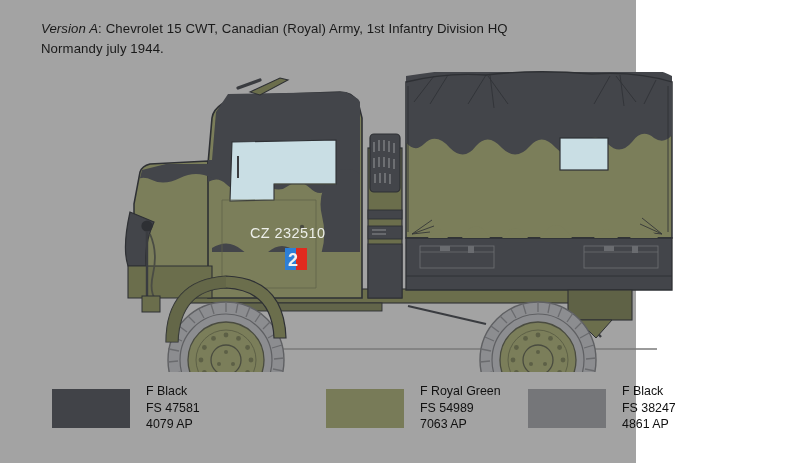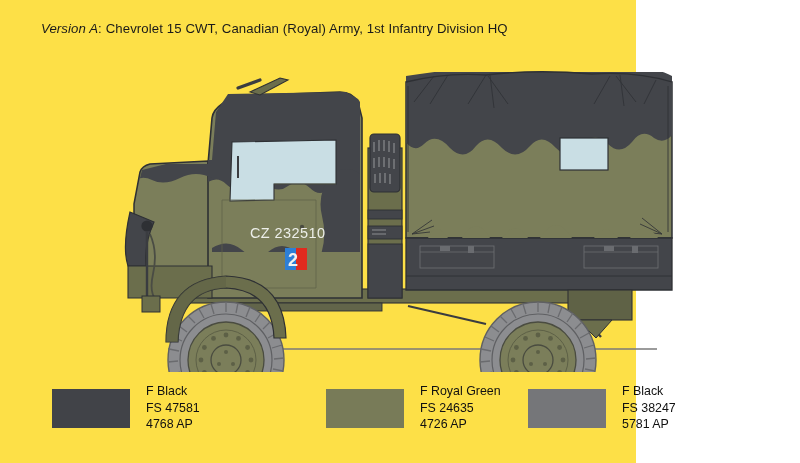--- a/index.html
+++ b/index.html
@@ -11,21 +11,21 @@
     width: 800px;
     height: 463px;
     position: relative;
     font-family: "Liberation Sans", sans-serif;
     overflow: hidden;
   }
   #page {
     position: relative;
     width: 636px;
     height: 463px;
-    background: #fde047;
+    background: #a3a3a3;
   }
 
   
   #caption {
     position: absolute;
     left: 41px;
     top: 19px;
     width: 640px;
     font-size: 13.2px;
     line-height: 20px;
@@ -83,20 +83,21 @@
   }
   .legend-text .ln { display: block; }
 </style>
 </head>
 <body>
 
 <div id="page">
 
   <div id="caption">
     <span class="version">Version A</span><span>: </span><span>Chevrolet 15 CWT, Canadian (Royal) Army, 1st Infantry Division HQ</span><br>
+    <span>Normandy july 1944.</span>
   </div>
 
   <div id="illustration">
     <svg width="800" height="320" viewBox="0 0 800 320" xmlns="http://www.w3.org/2000/svg">
       <defs>
         <clipPath id="clipCab">
           <path d="M122,142 L128,112 L150,108 L196,108 L200,60 L212,42 L330,40 L344,48 L344,200 L122,200 Z"></path>
         </clipPath>
         <clipPath id="clipCanvas">
           <path d="M390,24 Q470,12 500,14 Q540,10 600,16 Q640,14 656,24 L656,178 L390,178 Z"></path>
@@ -374,37 +375,37 @@
     </svg>
   </div>
 
   <div id="legend">
 
     <div class="legend-item i0">
       <div class="swatch" style="background:#414348"></div>
       <div class="legend-text">
         <span class="ln">F Black</span>
         <span class="ln">FS 47581</span>
-        <span class="ln">4768 AP</span>
+        <span class="ln">4079 AP</span>
       </div>
     </div>
 
     <div class="legend-item i1">
       <div class="swatch" style="background:#787b58"></div>
       <div class="legend-text">
         <span class="ln">F Royal Green</span>
-        <span class="ln">FS 24635</span>
-        <span class="ln">4726 AP</span>
+        <span class="ln">FS 54989</span>
+        <span class="ln">7063 AP</span>
       </div>
     </div>
 
     <div class="legend-item i2">
       <div class="swatch" style="background:#757679"></div>
       <div class="legend-text">
         <span class="ln">F Black</span>
         <span class="ln">FS 38247</span>
-        <span class="ln">5781 AP</span>
+        <span class="ln">4861 AP</span>
       </div>
     </div>
 
   </div>
 
 </div>
 
 </body></html>

